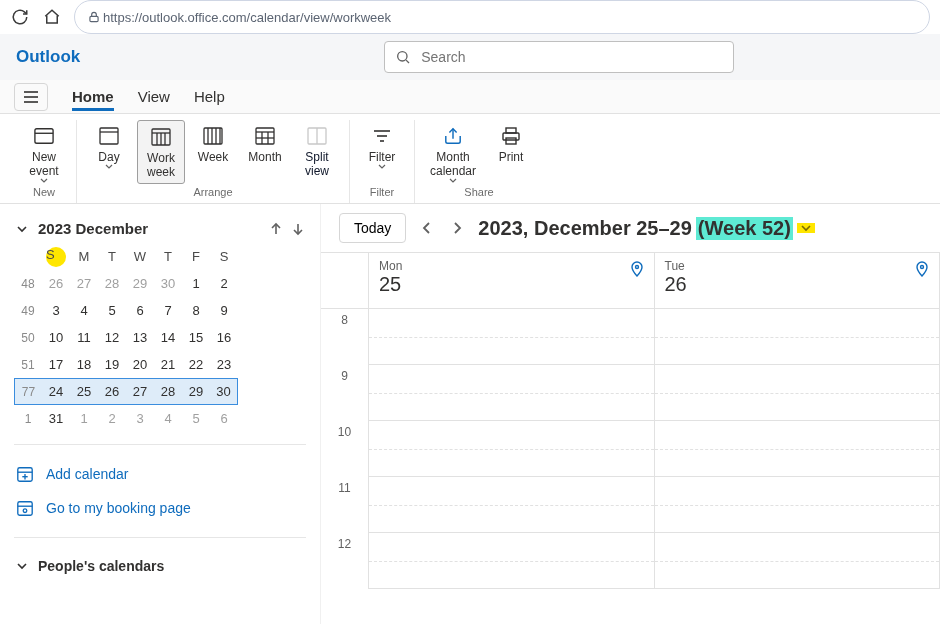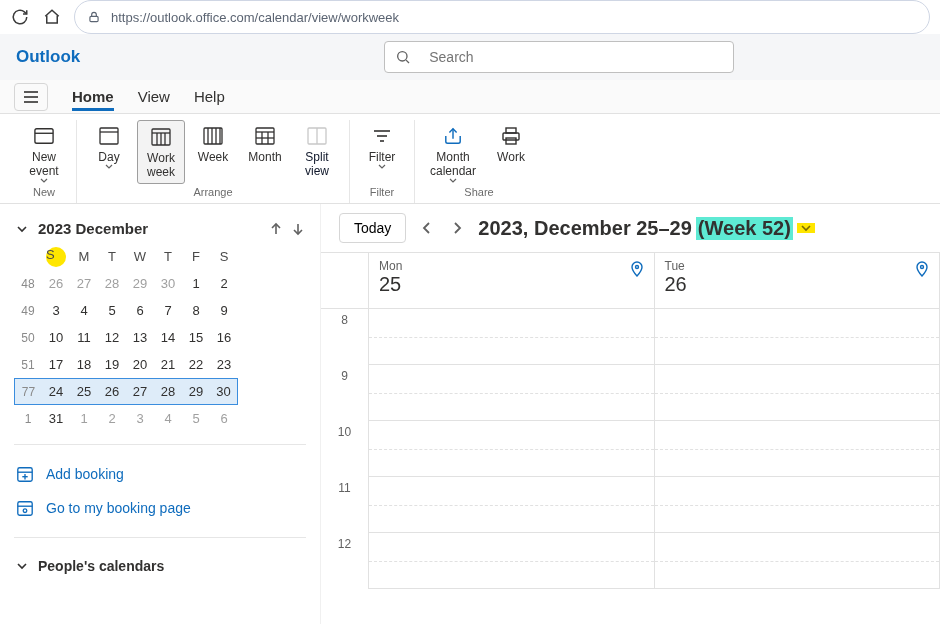--- a/index.html
+++ b/index.html
@@ -25,21 +25,21 @@
   .browser-bar .url-pill {
     flex: 1;
     height: 28px;
     border: 1px solid #cfd6e4;
     border-radius: 18px;
     display: flex;
     align-items: center;
     padding: 16px 12px;
     color: #5b6472;
     font-size: 13px;
-    gap: 10px;
+    gap: 2px;
   }
   .icon-btn-plain {
     width: 20px; height: 20px;
     display: flex; align-items: center; justify-content: center;
     color: #3b3b3b;
   }
   
   .app-header {
     display: flex;
     align-items: center;
@@ -56,21 +56,21 @@
   .search-box {
     margin-left: 280px;
     width: 350px;
     height: 32px;
     border: 1px solid #bfbfbf;
     border-radius: 4px;
     background: #fff;
     display: flex;
     align-items: center;
     padding: 0 10px;
-    gap: 16px;
+    gap: 8px;
     color: #616161;
   }
   .search-box input {
     border: none;
     outline: none;
     flex: 1;
     font-size: 14px;
     background: transparent;
   }
   
@@ -487,21 +487,21 @@
           </svg>
       </div>
       <div class="ribbon-item">
         <div class="ri-icon">
             <svg width="20" height="18" viewBox="0 0 20 18" fill="none" stroke="#323130" stroke-width="1.4">
               <rect x="5" y="1" width="10" height="5"></rect>
               <rect x="2" y="6" width="16" height="7" rx="1"></rect>
               <rect x="5" y="11" width="10" height="6"></rect>
             </svg>
           </div>
-        <span>Work</span>
+        <span>Print</span>
       </div>
     </div>
     <div class="ribbon-caption">Share</div>
   </div>
 </div>
 
 <div class="main">
 
   <div class="sidebar">
     <div class="cal-header">
@@ -583,21 +583,21 @@
     <hr>
     <div class="side-link">
       <div class="slink-icon">
           <svg width="18" height="18" viewBox="0 0 20 20" fill="none" stroke="#0f6cbd" stroke-width="1.5">
             <rect x="2" y="3" width="16" height="15" rx="2"></rect>
             <line x1="2" y1="8" x2="18" y2="8"></line>
             <line x1="10" y1="10" x2="10" y2="16"></line>
             <line x1="7" y1="13" x2="13" y2="13"></line>
           </svg>
         </div>
-      <span>Add booking</span>
+      <span>Add calendar</span>
     </div>
     <div class="side-link">
       <div class="slink-icon">
           <svg width="18" height="18" viewBox="0 0 20 20" fill="none" stroke="#0f6cbd" stroke-width="1.5">
             <rect x="2" y="3" width="16" height="15" rx="2"></rect>
             <line x1="2" y1="8" x2="18" y2="8"></line>
             <circle cx="10" cy="13" r="2"></circle>
           </svg>
         </div>
       <span>Go to my booking page</span>

